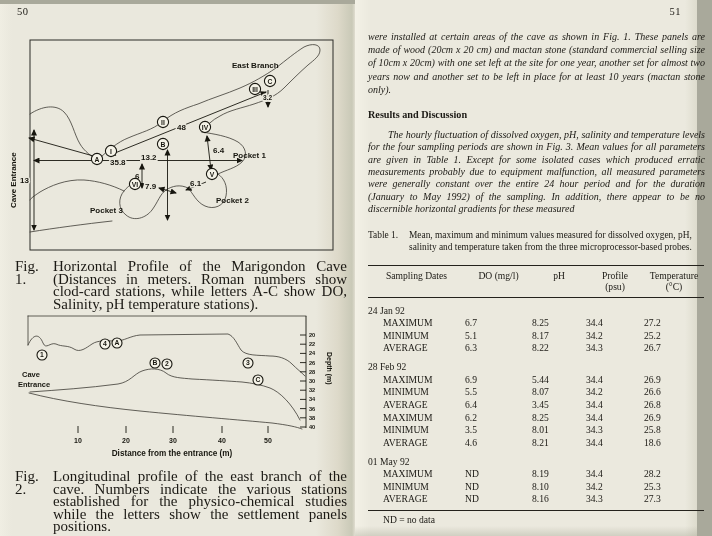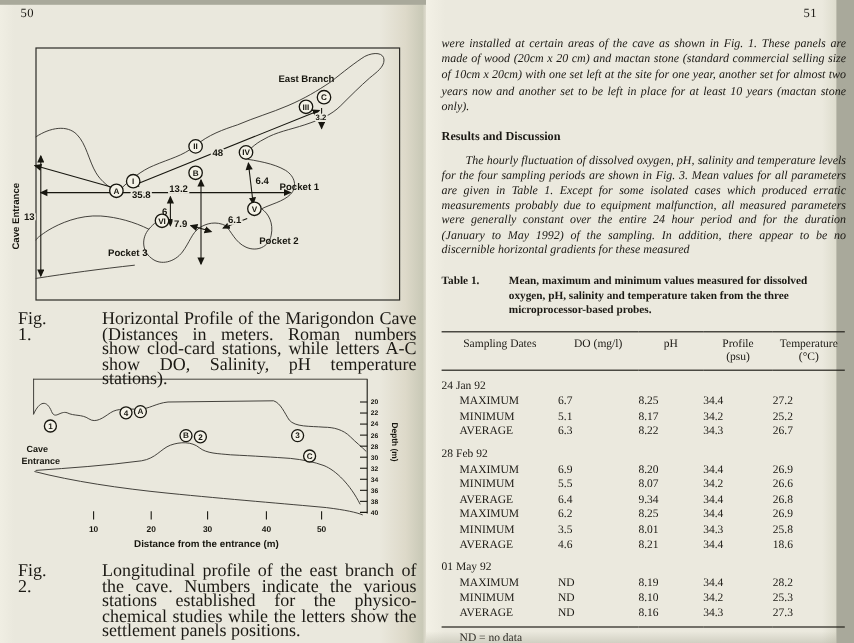--- a/index.html
+++ b/index.html
@@ -39,29 +39,29 @@
   svg.figures .st-circle { fill:#f4f2e7; stroke:#17160f; stroke-width:1.1; }
   svg.figures .st-text { font-weight:bold; font-size:6.8px; fill:#17160f; text-anchor:middle; }
   svg.figures .tick { stroke:#17160f; stroke-width:0.9; }
   svg.figures .ticklabel { font-size:5.6px; fill:#17160f; font-weight:bold; }
   svg.figures .axis-ticklabel { font-size:7px; fill:#17160f; font-weight:bold; text-anchor:middle; }
   svg.figures .axis-title { font-size:8.2px; font-weight:bold; fill:#17160f; text-anchor:middle; }
 
   .cap { position:absolute; left:15px; width:332px; display:flex; gap:9px;
     font-size:15px; line-height:12.6px; }
   .cap .cap-label { flex:0 0 29px; }
-  .cap .cap-text { flex:1; text-align:justify;margin-left:32px; }
+  .cap .cap-text { flex:1; text-align:justify; }
   .cap1 { top:256px; }
   .cap2 { top:466px; }
 
   .rp-content { position:absolute; left:13px; top:30px; width:337px; }
   .para { margin:0; font-size:10px; line-height:13.2px; text-align:justify;font-style:italic; }
   .para2 { line-height:12.3px; text-indent:20px; }
   .heading { margin:13px 0 9px 0; font-size:10.2px; font-weight:bold; }
-  .tcaption { margin-top:15px; display:flex; gap:22px; font-size:9.4px; line-height:11.8px;font-weight:bold; }
+  .tcaption { margin-top:15px; display:flex; gap:7px; font-size:9.4px; line-height:11.8px; }
   .tcaption .lbl { flex:0 0 34px; }
   .tcaption .txt { flex:1; }
 
   table.data { margin-top:11px; width:336px; border-collapse:collapse;
     border-top:1.8px solid #24221c; border-bottom:1.4px solid #24221c;
     font-size:9.6px; }
   table.data th { font-weight:normal; text-align:center; vertical-align:top;
     white-space:pre-line; padding:4px 0 5px 0; border-bottom:1.1px solid #24221c; }
   table.data td { padding:0.8px 0; }
   table.data td.date { padding-top:7px; }
@@ -339,35 +339,35 @@
           <tr>
               <td class="date">28 Feb 92</td>
               <td></td>
               <td></td>
               <td></td>
               <td></td>
             </tr>
           <tr>
               <td class="stat">MAXIMUM</td>
               <td>6.9</td>
-              <td>8.20</td>
+              <td>5.44</td>
               <td>34.4</td>
               <td>26.9</td>
             </tr>
           <tr>
               <td class="stat">MINIMUM</td>
               <td>5.5</td>
               <td>8.07</td>
               <td>34.2</td>
               <td>26.6</td>
             </tr>
           <tr>
               <td class="stat">AVERAGE</td>
               <td>6.4</td>
-              <td>9.34</td>
+              <td>3.45</td>
               <td>34.4</td>
               <td>26.8</td>
             </tr>
         </tbody>
         <tbody>
           <tr>
               <td class="stat">MAXIMUM</td>
               <td>6.2</td>
               <td>8.25</td>
               <td>34.4</td>

